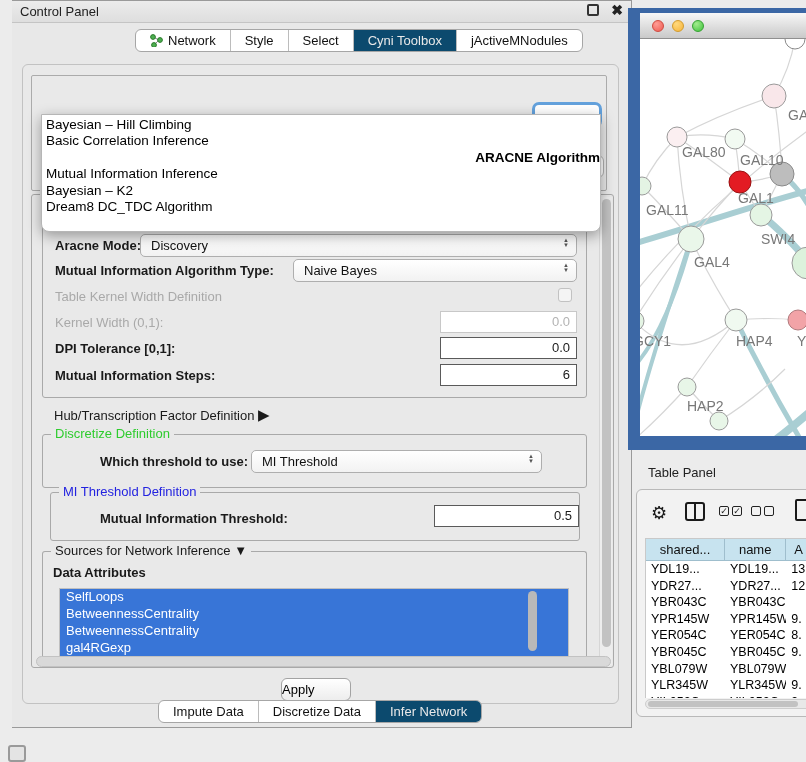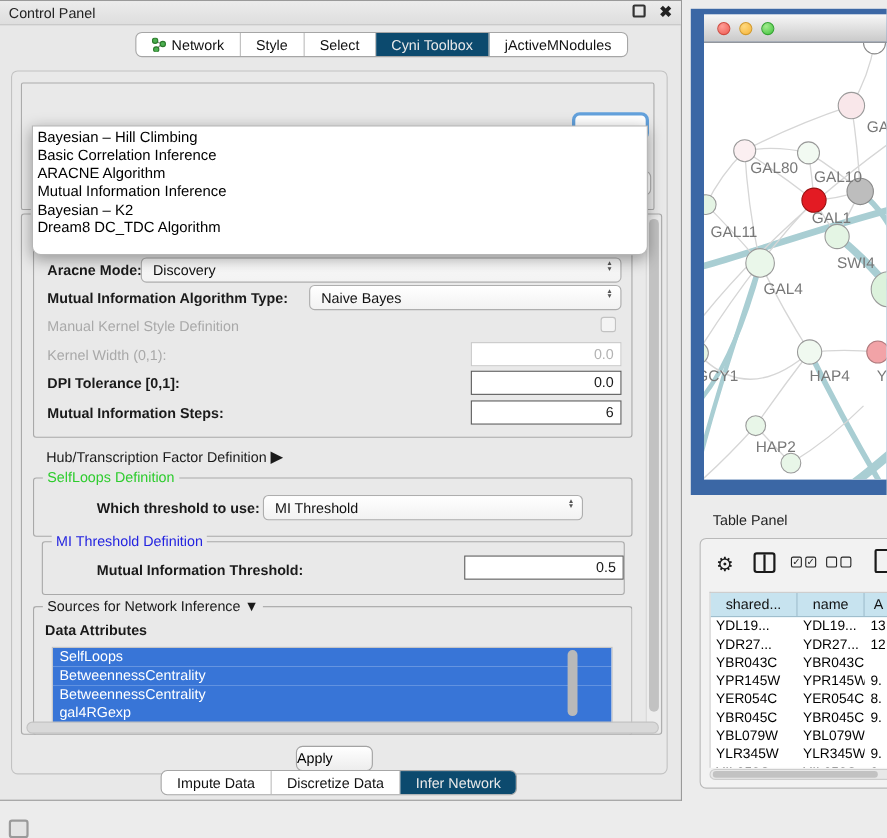--- a/index.html
+++ b/index.html
@@ -1,21 +1,21 @@
 <!DOCTYPE html>
 <html><head>
 <meta charset="utf-8">
 <style>
   * { margin:0; padding:0; box-sizing:border-box; }
   html,body { width:806px; height:762px; overflow:hidden; background:#ececec;
     font-family:"Liberation Sans", sans-serif; font-size:13px; color:#1a1a1a; }
   .abs { position:absolute; }
 
   
-  #control-panel { left:0; top:8; width:620px; height:728px; background:#e8e8e8;
+  #control-panel { left:12px; top:8; width:620px; height:728px; background:#e8e8e8;
     border:1px solid #9a9a9a; border-left:none; }
   #cp-titlebar { left:0; top:0; width:100%; height:22px; background:linear-gradient(#ececec,#dedede);
     border-bottom:1px solid #c4c4c4; }
   #cp-title { position:absolute; left:8px; top:3px; font-size:13px; color:#222; }
   #cp-float { position:absolute; right:32px; top:3px; width:12px; height:12px;
     border:2px solid #333; border-radius:2px; cursor:default; }
   #cp-close { position:absolute; right:8px; top:1px; font-size:14px; font-weight:bold; color:#222; }
 
   
   .segbar { display:flex; background:#ffffff; border:1px solid #a6a6a6; border-radius:6px;
@@ -35,21 +35,21 @@
     border:3px solid #63a1dc; border-radius:7px; }
   #combo-frag2 { left:460px; top:79px; width:112px; height:23px; background:#fff;
     border:1px solid #b0b0b0; border-radius:6px; }
 
   
   #algo-dropdown { left:18px; top:49px; width:560px; height:118px; background:#fff;
     border:1px solid #b6b6b6; border-radius:0 0 8px 8px; box-shadow:0 4px 14px rgba(0,0,0,.35);
     z-index:30; padding-top:2px; }
   #algo-prompt { text-align:center; color:#b4b4b4; font-size:13px; height:16px; line-height:15px; }
   .algo-item { padding-left:4px; font-size:13.5px; height:16.4px; line-height:16.4px; color:#000; }
-  .algo-item.bold { font-weight:normal; }
+  .algo-item.bold { font-weight:bold;text-align:right; }
 
   
   .groupbox { position:absolute; border:1px solid #a9a9a9; border-radius:3px; }
   .legend { position:absolute; top:-9px; left:8px; background:#e9e9e9; padding:0 4px;
     font-size:13px; white-space:nowrap; }
   .legend.blue { color:#2323e0; }
   .legend.green { color:#2ecc2e; }
 
   label.b { font-weight:bold; font-size:13px; }
   label.dis { color:#a9a9a9; font-size:13px; }
@@ -194,40 +194,40 @@
           <span>Discovery</span>
           <span class="arrows">▲<br>▼</span>
         </div>
 
         <label class="b abs" style="left:12px; top:42px;">Mutual Information Algorithm Type:</label>
         <div class="combo" style="left:250px; top:38px; width:284px;">
           <span>Naive Bayes</span>
           <span class="arrows">▲<br>▼</span>
         </div>
 
-        <label class="dis abs" style="left:12px; top:68px;">Manual Kernel Style Definition</label>
+        <label class="dis abs" style="left:12px; top:68px;">Table Kernel Width Definition</label>
         <span class="checkbox" style="left:515px; top:67px;"></span>
 
         <label class="dis abs" style="left:12px; top:94px;">Kernel Width (0,1):</label>
         <div class="field dis" style="left:397px; top:90px; width:137px;">0.0</div>
 
         <label class="b abs" style="left:12px; top:120px;">DPI Tolerance [0,1]:</label>
         <div class="field active" style="left:397px; top:116px; width:137px;">0.0</div>
 
         <label class="b abs" style="left:12px; top:147px;">Mutual Information Steps:</label>
         <div class="field active" style="left:397px; top:143px; width:137px;">6</div>
       </div>
 
       <div class="abs" style="left:22px; top:211px;">
         <span>Hub/Transcription Factor Definition</span>
         <span style="font-size:15px;"> ▶</span>
       </div>
 
       <div class="abs groupbox" style="left:10px; top:239px; width:545px; height:54px;">
-        <span class="legend green">SelfLoops Definition</span>
+        <span class="legend green">Discretize Definition</span>
         <label class="b abs" style="left:57px; top:19px;">Which threshold to use:</label>
         <div class="combo" style="left:208px; top:15px; width:291px;">
           <span>MI Threshold</span>
           <span class="arrows">▲<br>▼</span>
         </div>
       </div>
 
       <div class="abs groupbox" style="left:18px; top:297px; width:530px; height:49px;">
         <span class="legend blue">MI Threshold Definition</span>
         <label class="b abs" style="left:12px; top:18px;padding-left:37px;">Mutual Information Threshold:</label>

